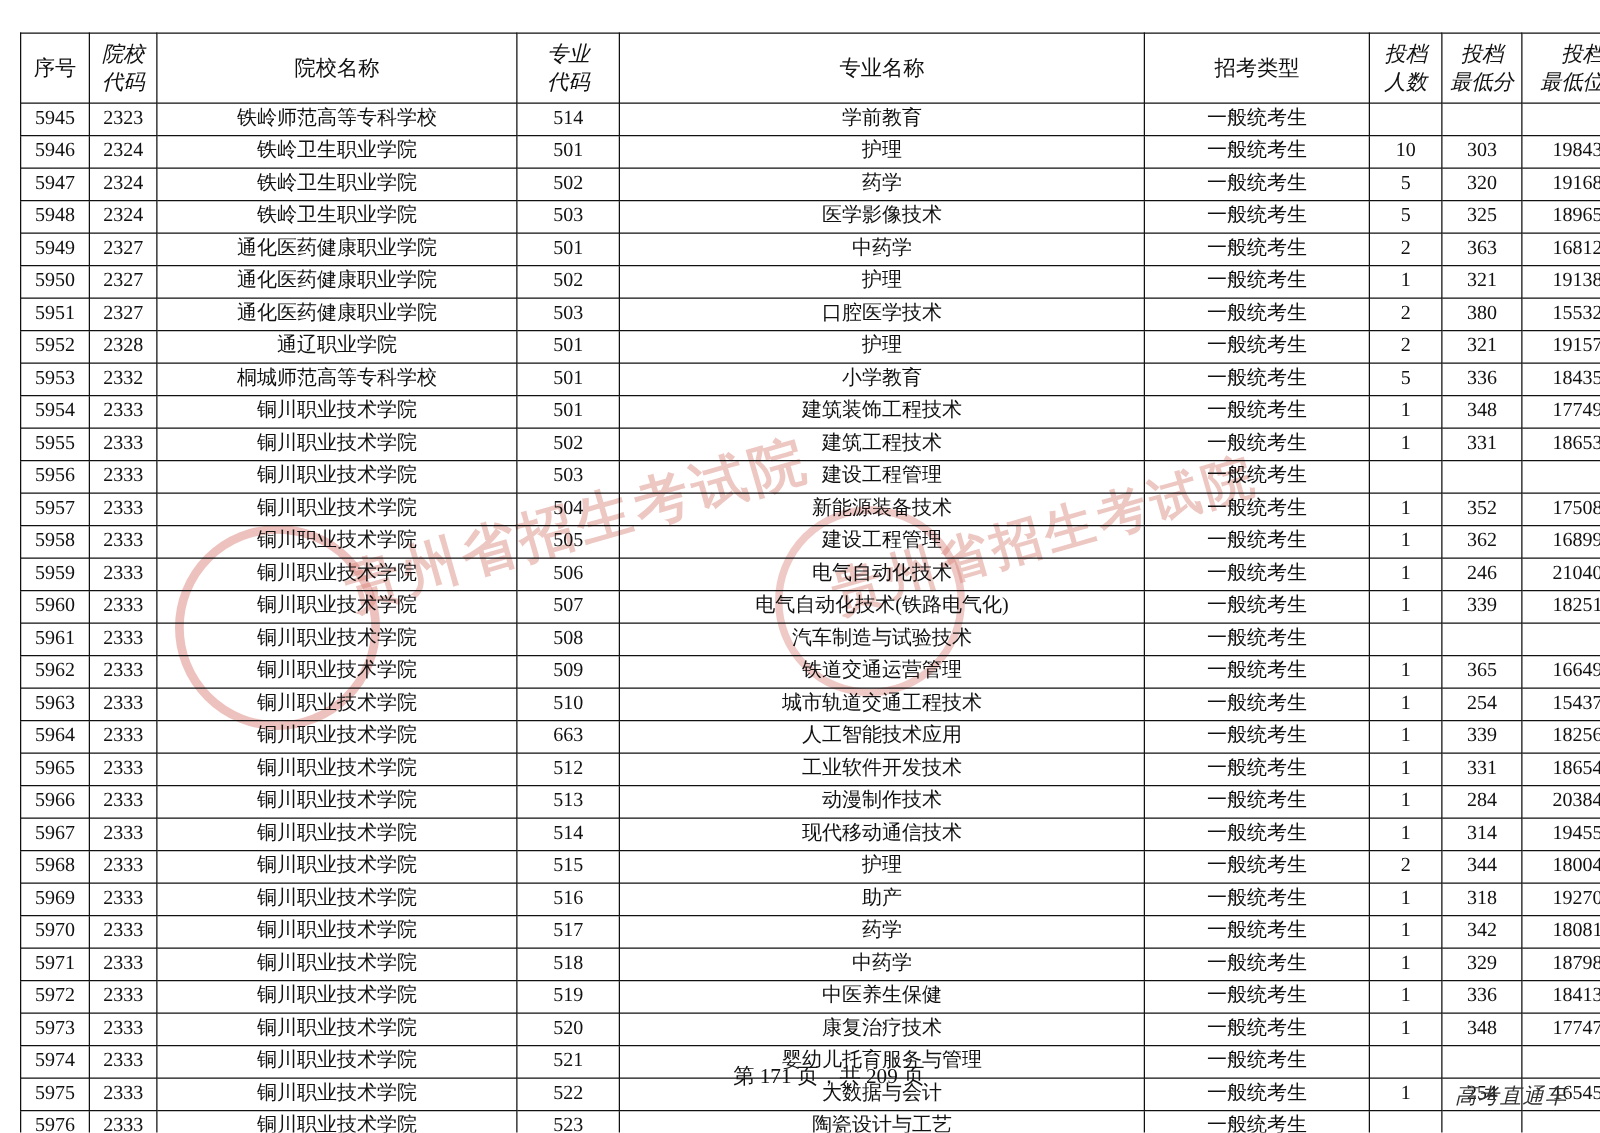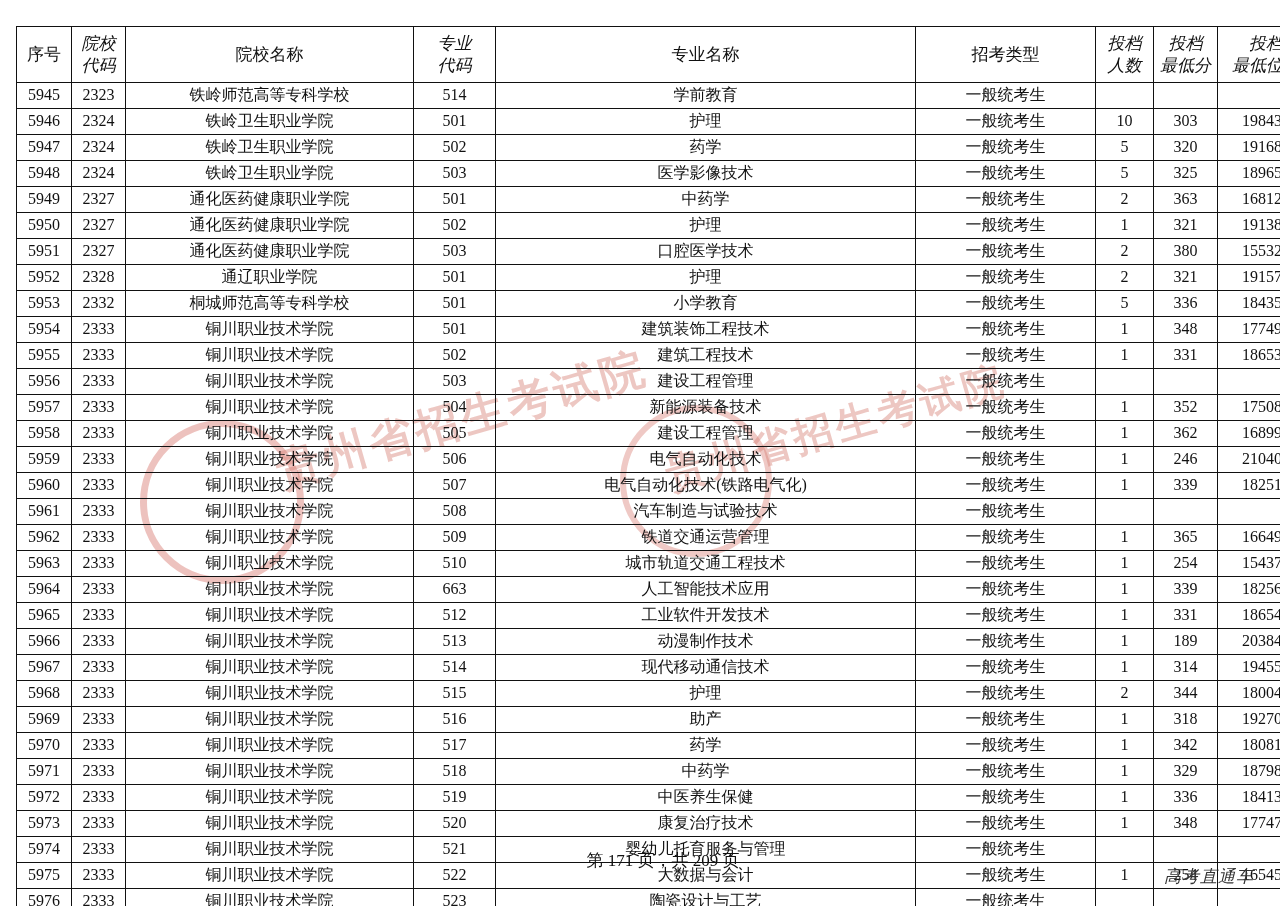--- a/index.html
+++ b/index.html
@@ -405,21 +405,21 @@
           <td>186548</td>
         </tr>
         <tr>
           <td>5966</td>
           <td>2333</td>
           <td>铜川职业技术学院</td>
           <td>513</td>
           <td>动漫制作技术</td>
           <td>一般统考生</td>
           <td>1</td>
-          <td>189</td>
+          <td>284</td>
           <td>203846</td>
         </tr>
         <tr>
           <td>5967</td>
           <td>2333</td>
           <td>铜川职业技术学院</td>
           <td>514</td>
           <td>现代移动通信技术</td>
           <td>一般统考生</td>
           <td>1</td>

